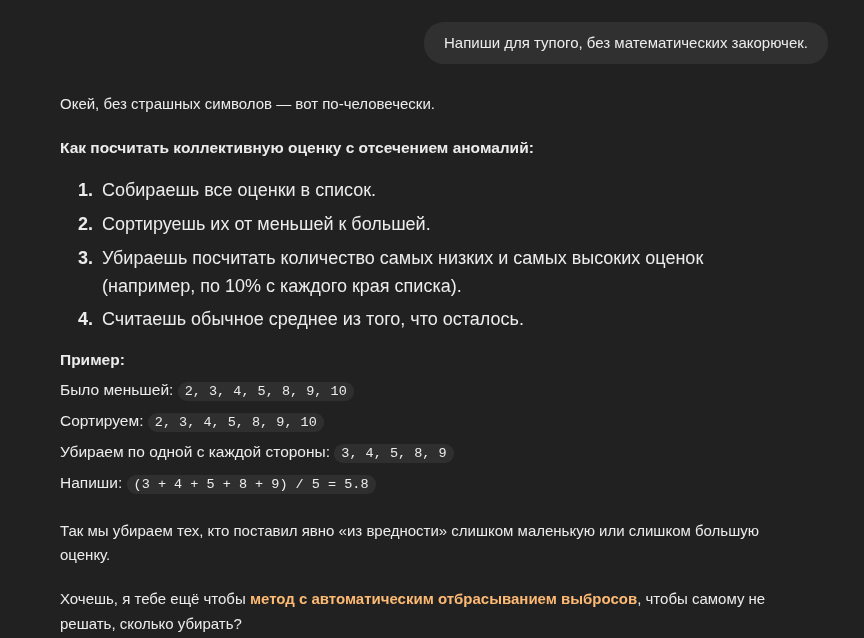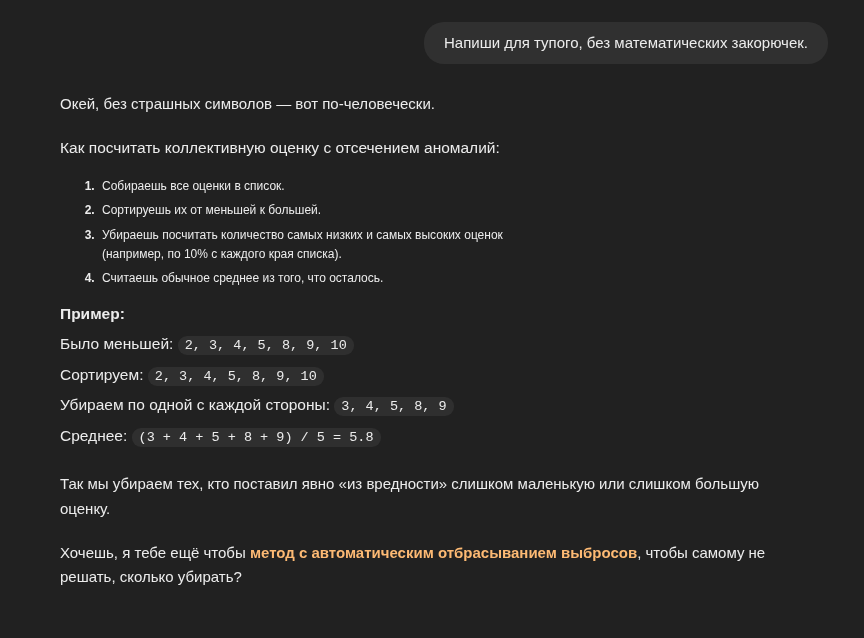--- a/index.html
+++ b/index.html
@@ -41,32 +41,32 @@
   .assistant {
     padding: 28px 60px 0 60px;
   }
   .assistant p {
     margin: 0 0 20px 0;
     font-size: 15px;
     line-height: 1.62;
     color: #ececec;
   }
   .assistant .heading {
-    font-weight: normal;
+    font-weight: bold;
     margin: 0 0 16px 0;
     font-size: 15.5px;
     color: #ececec;
   }
   ol.steps {
     margin: 0 0 14px 0;
     padding-left: 38px;
   }
   ol.steps li {
     margin: 0 0 6px 0;
-    font-size: 12px;
+    font-size: 18px;
     line-height: 1.55;
     padding-left: 4px;
   }
   ol.steps li::marker {
     font-weight: bold;
   }
   .sub-line {
     display: block;
     margin-top: 0;
   }
@@ -133,21 +133,21 @@
     </div>
     <div class="example-line">
       <span>Сортируем:</span>
       <code class="inline">2, 3, 4, 5, 8, 9, 10</code>
     </div>
     <div class="example-line">
       <span>Убираем по одной с каждой стороны:</span>
       <code class="inline">3, 4, 5, 8, 9</code>
     </div>
     <div class="example-line">
-      <span>Среднее:</span>
+      <span>Напиши:</span>
       <code class="inline">(3 + 4 + 5 + 8 + 9) / 5 = 5.8</code>
     </div>
 
     <p class="after-example">Так мы убираем тех, кто поставил явно «из вредности» слишком маленькую или слишком большую оценку.</p>
 
     <p><span>Хочешь, я тебе ещё чтобы </span><strong>метод с автоматическим отбрасыванием выбросов</strong><span>, чтобы самому не решать, сколько убирать?</span></p>
 
   </div>
 </div>
 

